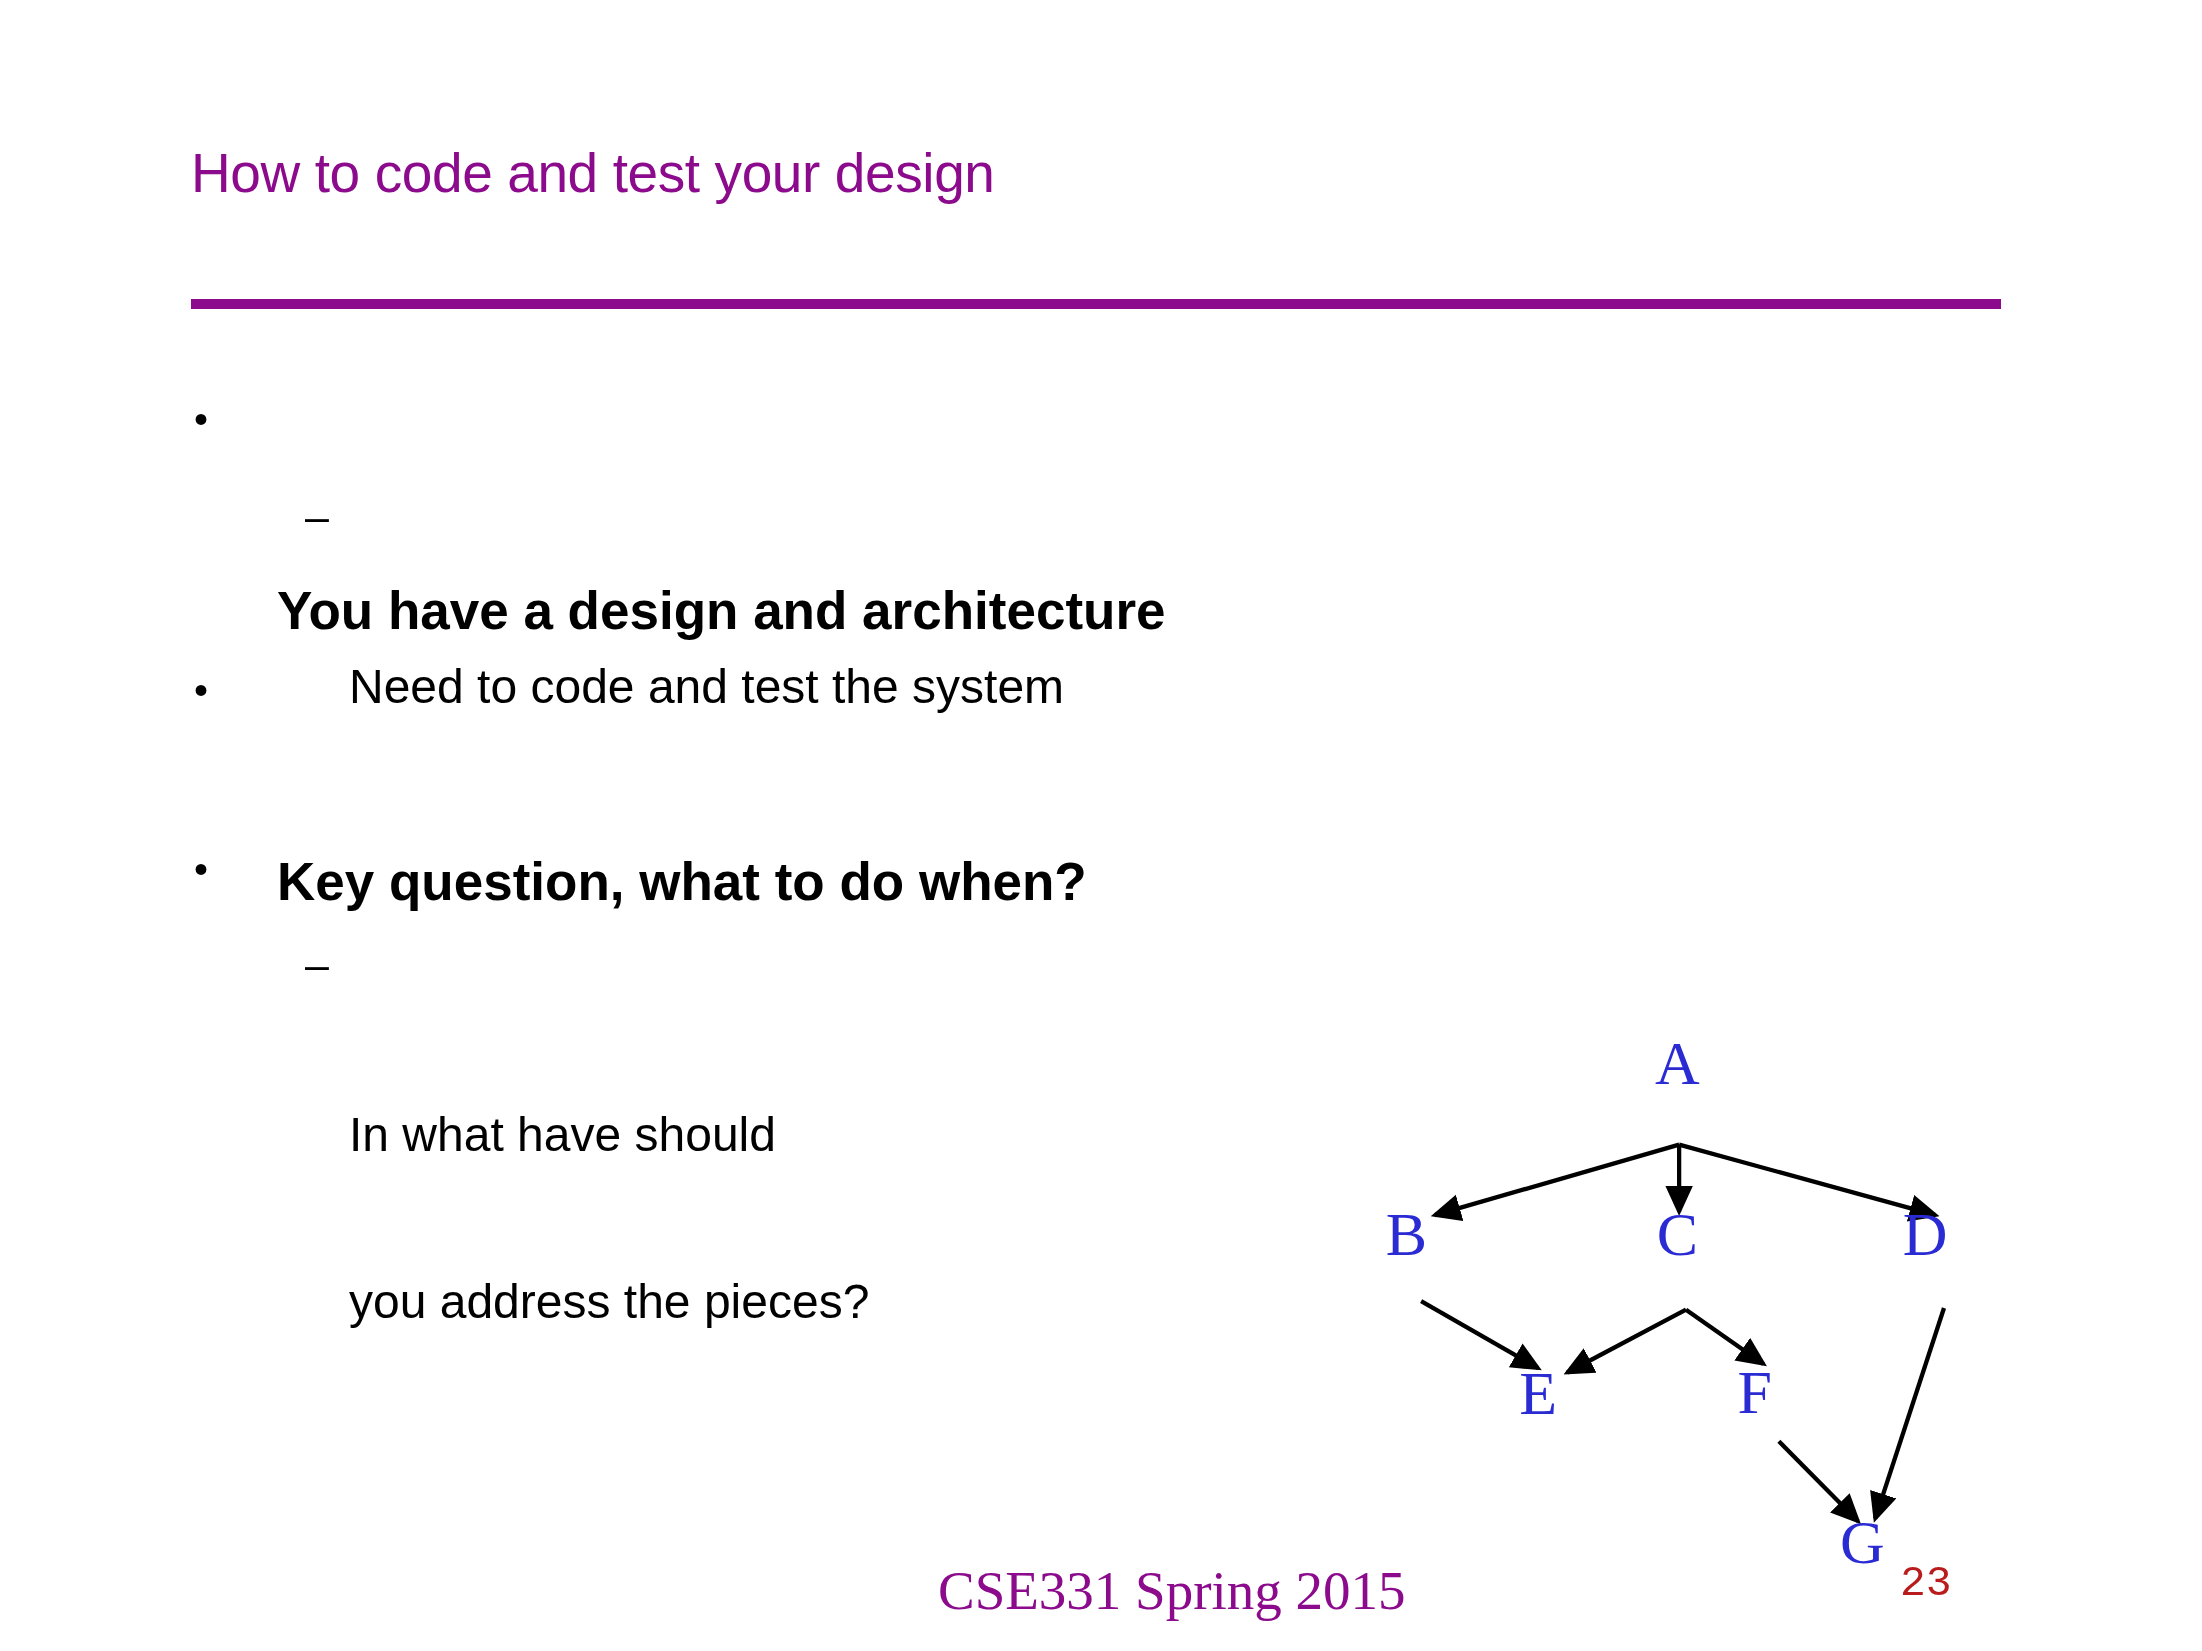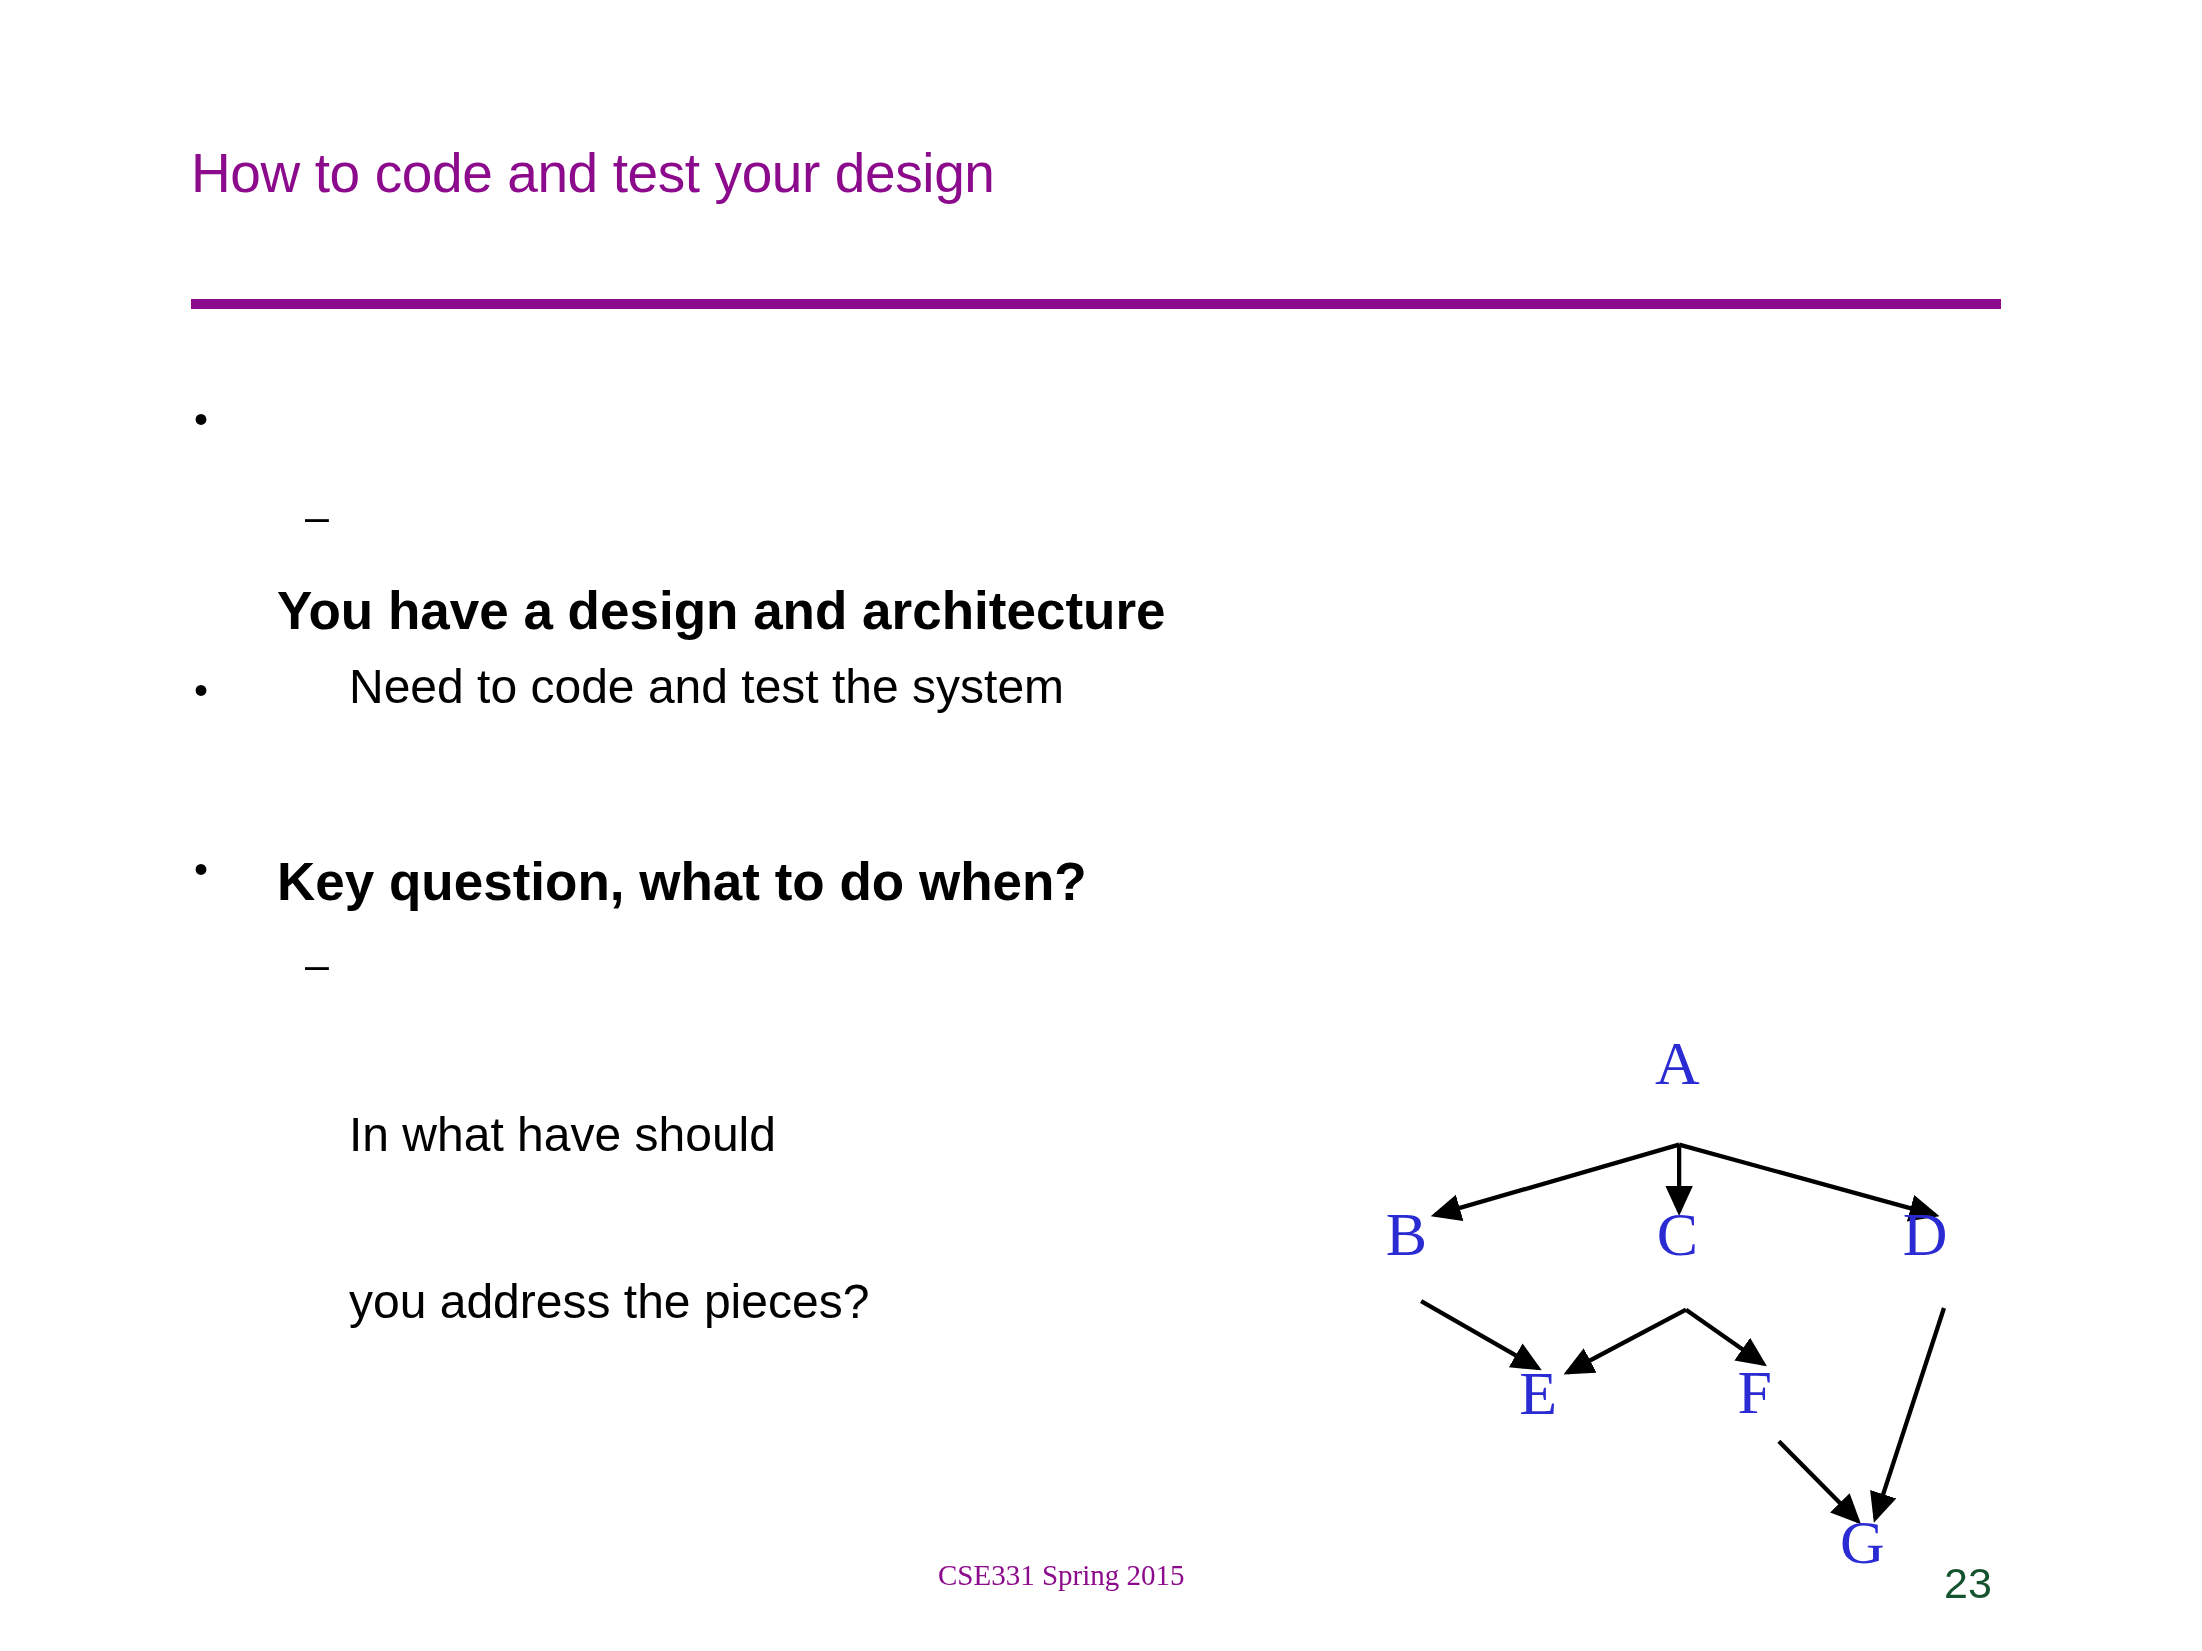--- a/index.html
+++ b/index.html
@@ -115,31 +115,31 @@
     stroke-width: 5;
     fill: none;
   }
 
   
   #footer-course {
     position: absolute;
     left: 938px;
     top: 1559px;
     font-family: "Liberation Serif", serif;
-    font-size: 29px;
+    font-size: 55px;
     color: #8C0A8C;
     white-space: nowrap;
   }
   #footer-pagenum {
     position: absolute;
-    left: 1944px;
+    left: 1900px;
     top: 1559px;
-    font-family: Liberation Sans, sans-serif;
+    font-family: Liberation Mono, monospace;
     font-size: 43px;
-    color: #14532d;
+    color: #b91c1c;
     white-space: nowrap;
   }
 </style>
 </head>
 <body>
 
 <div id="slide-title">How to code and test your design</div>
 
 <div id="title-rule"></div>
 

